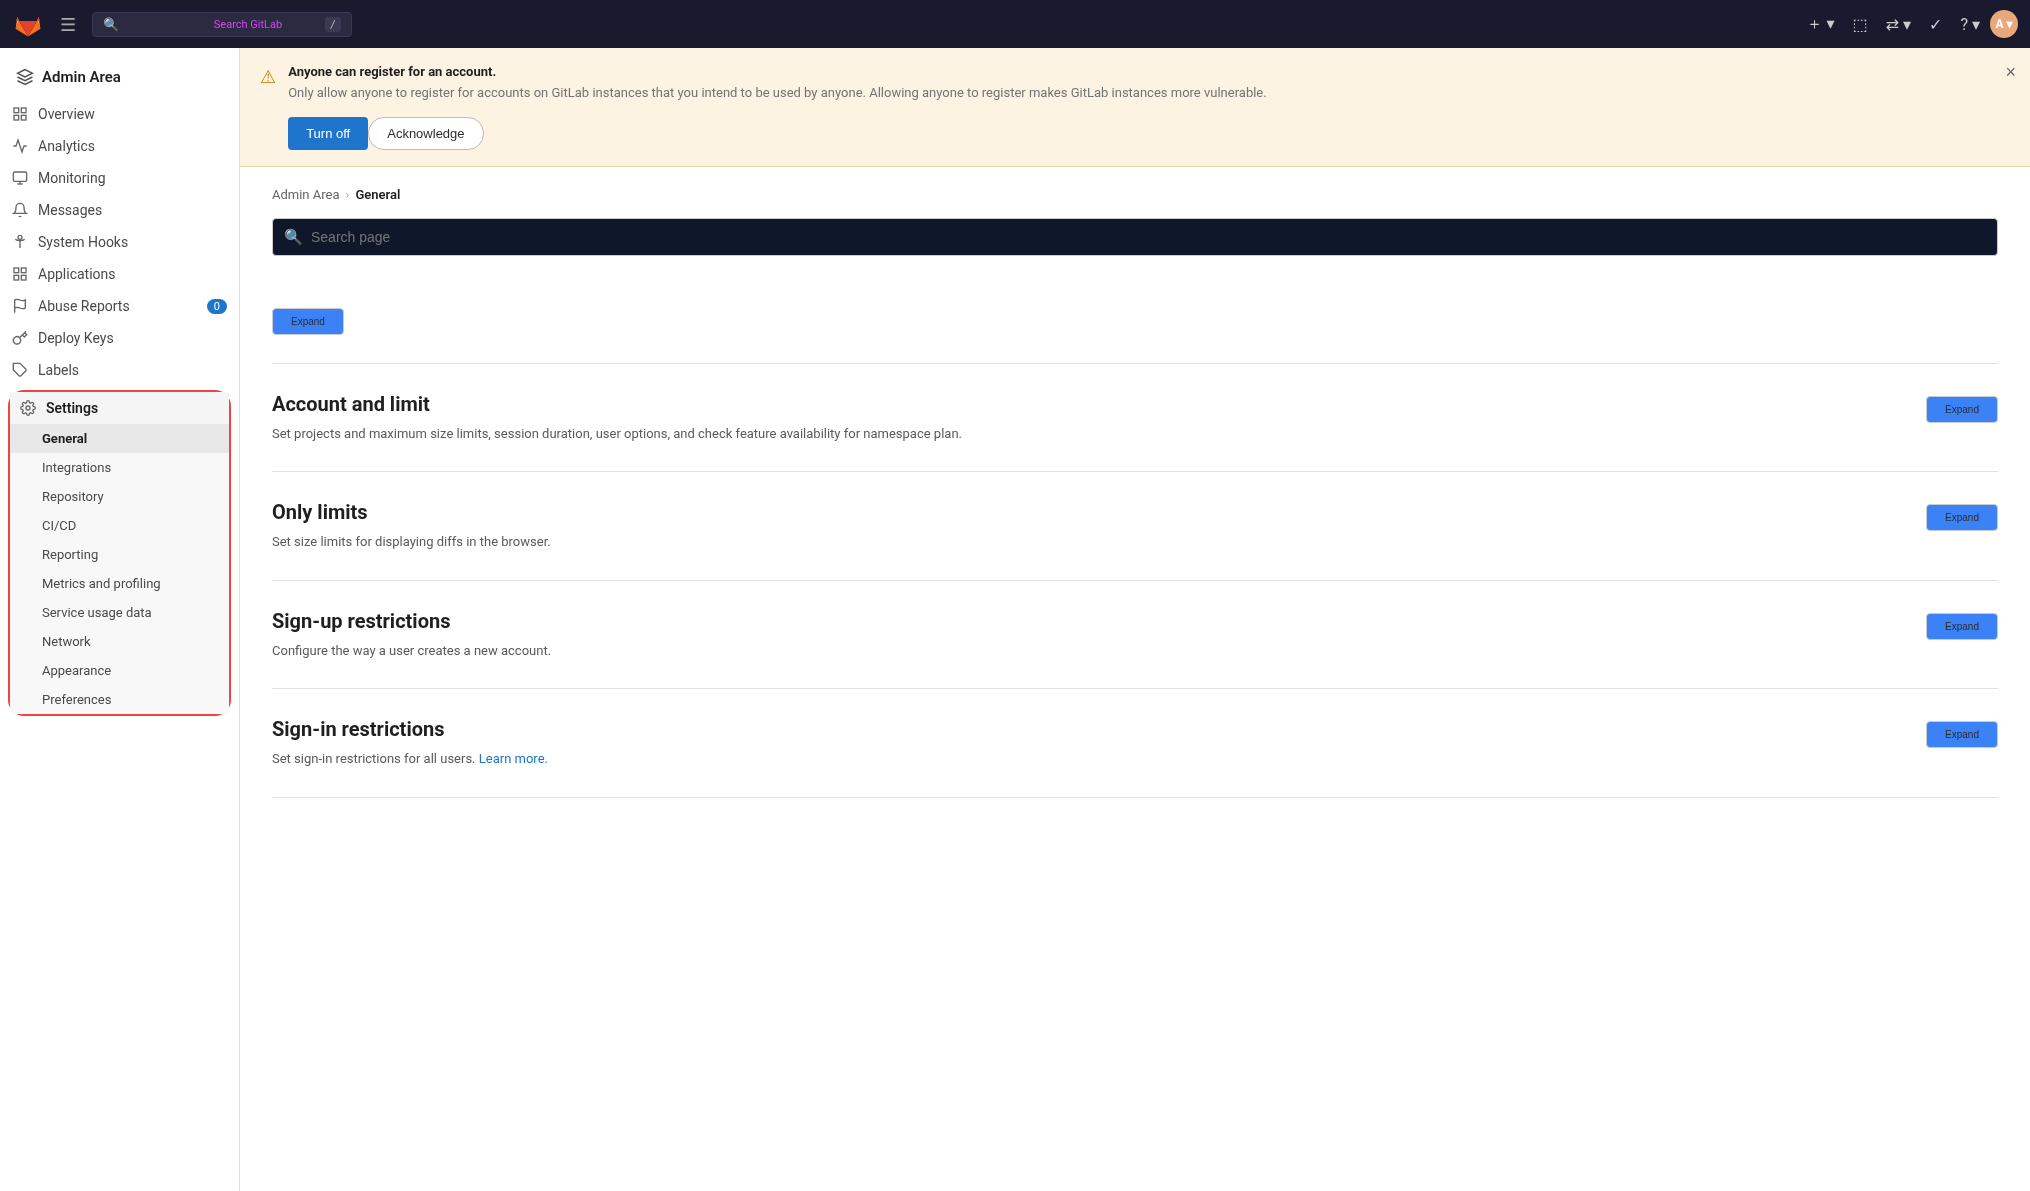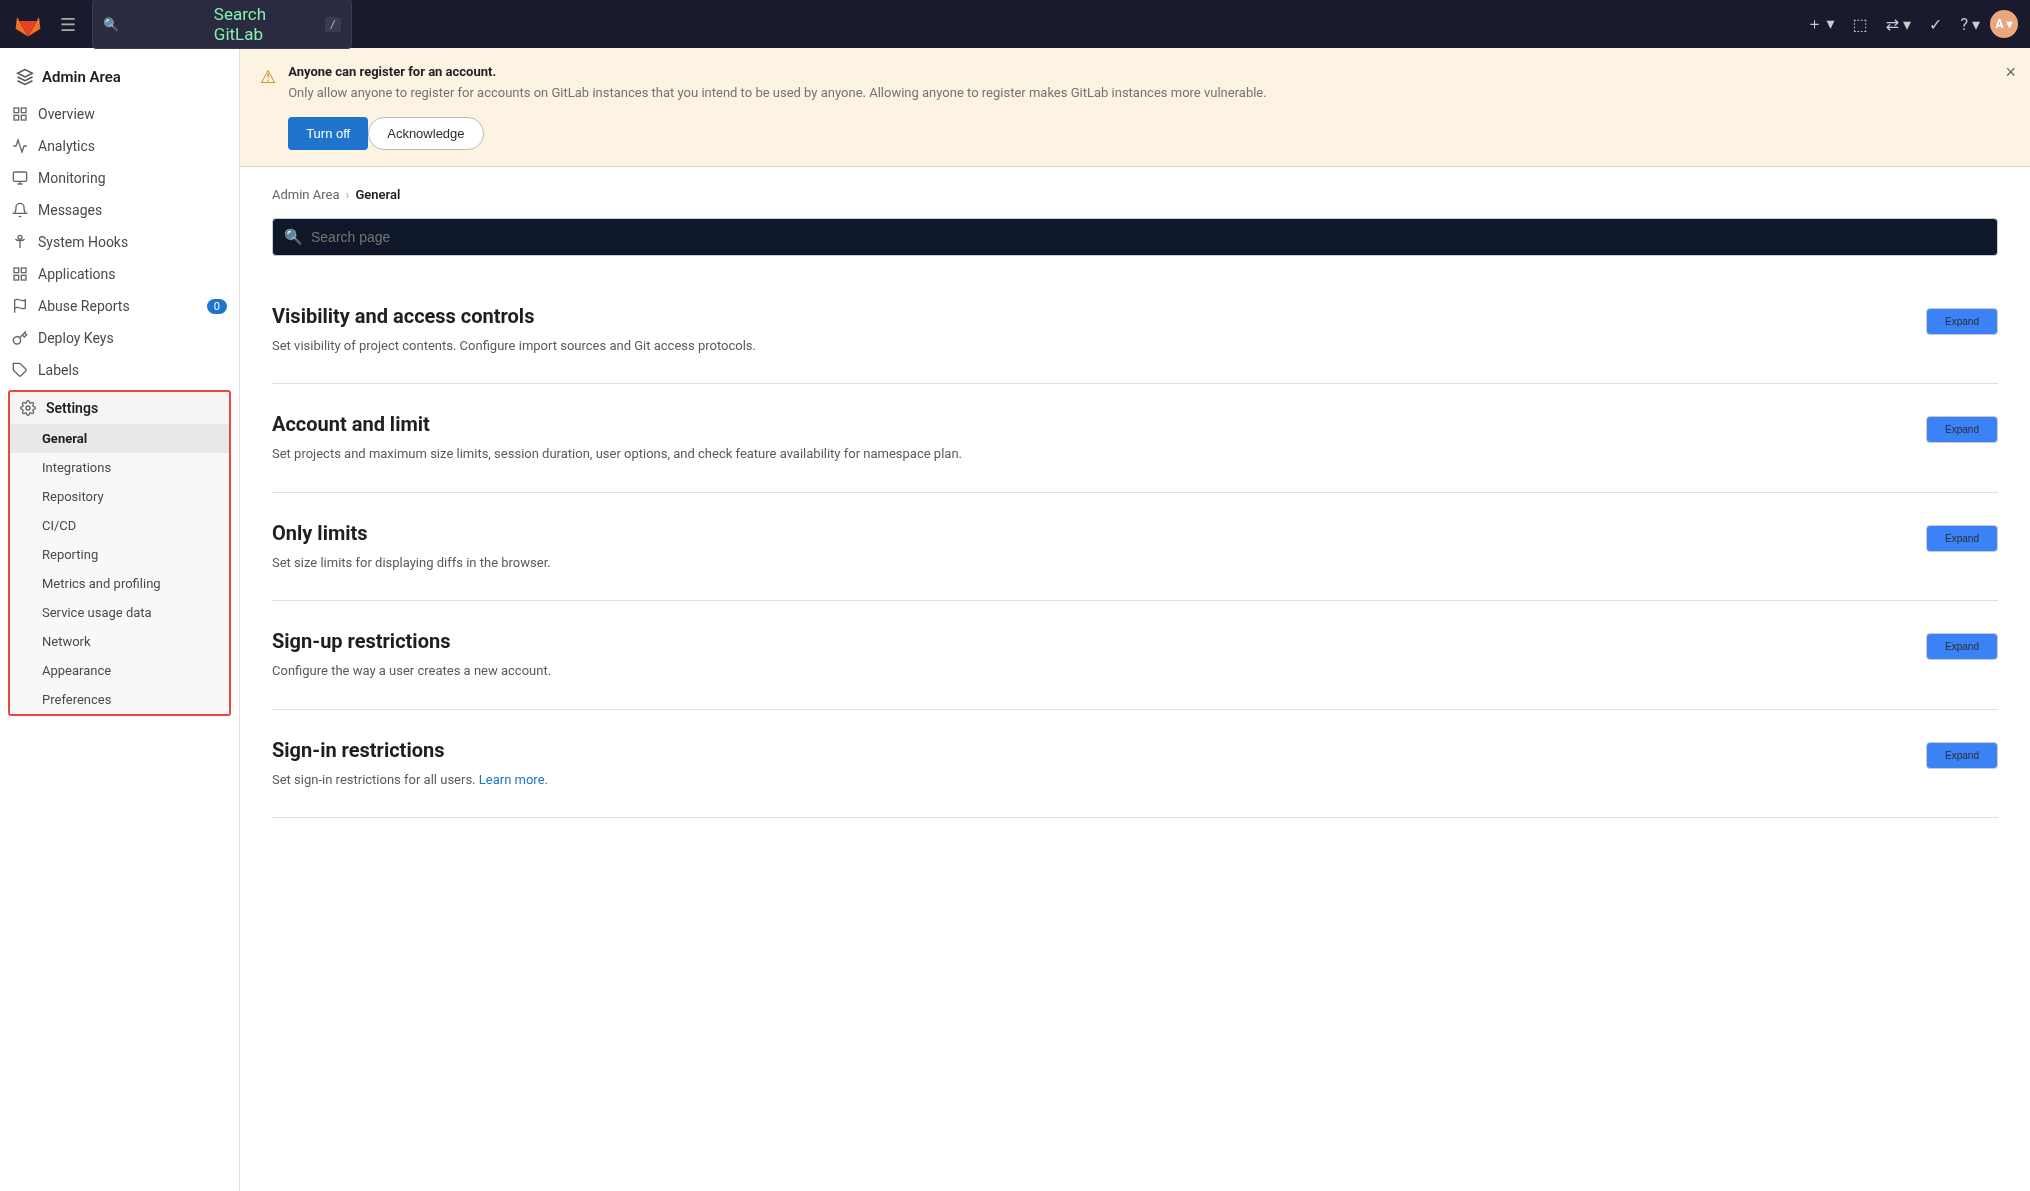--- a/index.html
+++ b/index.html
@@ -33,21 +33,21 @@
       border: 1px solid #3a3a55;
       border-radius: 4px;
       display: flex;
       align-items: center;
       padding: 4px 10px;
       gap: 8px;
       flex: 0 0 260px;
       color: #aaa;
       cursor: text;
     }
-    .topnav-search span { font-size: 17px; color: #86efac; flex: 1; }
+    .topnav-search span { font-size: 11px; color: #d946ef; flex: 1; }
     .topnav-search kbd {
       background: #3a3a55;
       border-radius: 3px;
       padding: 1px 5px;
       font-size: 11px;
       color: #aaa;
     }
     .topnav-spacer { flex: 1; }
     .topnav-icon {
       color: #ccc;
@@ -116,21 +116,21 @@
       padding: 1px 7px;
       font-size: 11px;
       margin-left: auto;
     }
     .sidebar-item svg { width: 16px; height: 16px; flex-shrink: 0; color: #666; }
 
     
     .settings-section {
       border: 2px solid #e44;
       margin: 4px 8px;
-      border-radius: 3px;
+      border-radius: 16px;
     }
     .settings-section .sidebar-item.settings-parent {
       padding: 8px 10px;
     }
     .settings-submenu {
       background: #f8f8f8;
     }
     .settings-submenu .sidebar-subitem {
       padding: 7px 16px 7px 32px;
       cursor: pointer;
@@ -436,24 +436,20 @@
 
       <div class="search-page-wrap">
         <div class="search-page-wrap-inner">
           <span class="search-page-icon">🔍</span>
           <input class="search-page-input" type="text" placeholder="Search page" style="">
         </div>
       </div>
 
       <div class="section">
         <div class="section-header">
-          <div>
-            <div class="section-title">Visibility and access controls</div>
-            <div class="section-desc">Set visibility of project contents. Configure import sources and Git access protocols.</div>
-          </div>
           <button class="btn-expand">Expand</button>
         </div>
       </div>
 
       <div class="section">
         <div class="section-header">
           <div>
             <div class="section-title">Account and limit</div>
             <div class="section-desc">Set projects and maximum size limits, session duration, user options, and check feature availability for namespace plan.</div>
           </div>

